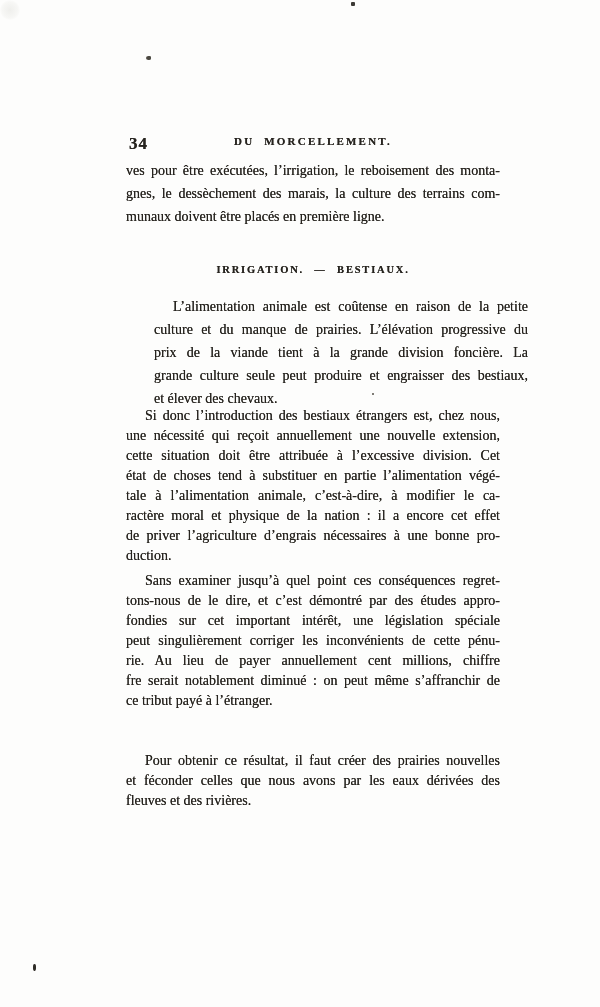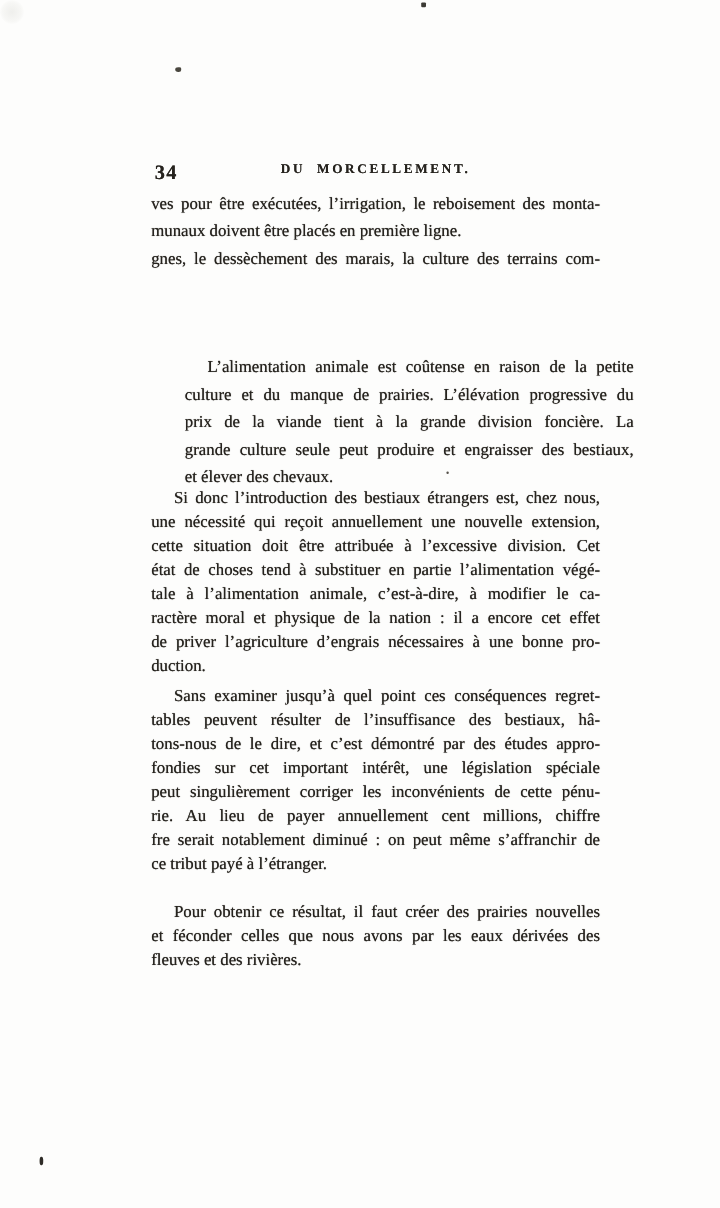--- a/index.html
+++ b/index.html
@@ -68,24 +68,25 @@
 
 <div class="page">
 
   <div class="column page-header">
     <span class="page-number">34</span>
     <span class="running-title">DU MORCELLEMENT.</span>
   </div>
 
   <div class="column paragraph lh23 p1">
     <div class="tline just">ves pour être exécutées, l’irrigation, le reboisement des monta-</div>
+    <div class="tline just">gnes, le dessèchement des marais, la culture des terrains com-</div>
     <div class="tline">munaux doivent être placés en première ligne.</div>
-    <div class="tline just">gnes, le dessèchement des marais, la culture des terrains com-</div>
   </div>
 
+  <div class="column section-heading">IRRIGATION. — BESTIAUX.</div>
 
   <div class="column paragraph lh23 p2">
     <div class="tline just indent">L’alimentation animale est coûtense en raison de la petite</div>
     <div class="tline just">culture et du manque de prairies. L’élévation progressive du</div>
     <div class="tline just">prix de la viande tient à la grande division foncière. La</div>
     <div class="tline just">grande culture seule peut produire et engraisser des bestiaux,</div>
     <div class="tline">et élever des chevaux.</div>
   </div>
 
   <div class="column paragraph lh20 p3">
@@ -94,21 +95,20 @@
     <div class="tline just">cette situation doit être attribuée à l’excessive division. Cet</div>
     <div class="tline just">état de choses tend à substituer en partie l’alimentation végé-</div>
     <div class="tline just">tale à l’alimentation animale, c’est-à-dire, à modifier le ca-</div>
     <div class="tline just">ractère moral et physique de la nation : il a encore cet effet</div>
     <div class="tline just">de priver l’agriculture d’engrais nécessaires à une bonne pro-</div>
     <div class="tline">duction.</div>
   </div>
 
   <div class="column paragraph lh20 p4">
     <div class="tline just indent">Sans examiner jusqu’à quel point ces conséquences regret-</div>
-    <div class="tline just">tables peuvent résulter de l’insuffisance des bestiaux, hâ-</div>
     <div class="tline just">tons-nous de le dire, et c’est démontré par des études appro-</div>
     <div class="tline just">fondies sur cet important intérêt, une législation spéciale</div>
     <div class="tline just">peut singulièrement corriger les inconvénients de cette pénu-</div>
     <div class="tline just">rie. Au lieu de payer annuellement cent millions, chiffre</div>
     <div class="tline just">fre serait notablement diminué : on peut même s’affranchir de</div>
     <div class="tline">ce tribut payé à l’étranger.</div>
   </div>
 
   <div class="column paragraph lh20 p5">
     <div class="tline just indent">Pour obtenir ce résultat, il faut créer des prairies nouvelles</div>

